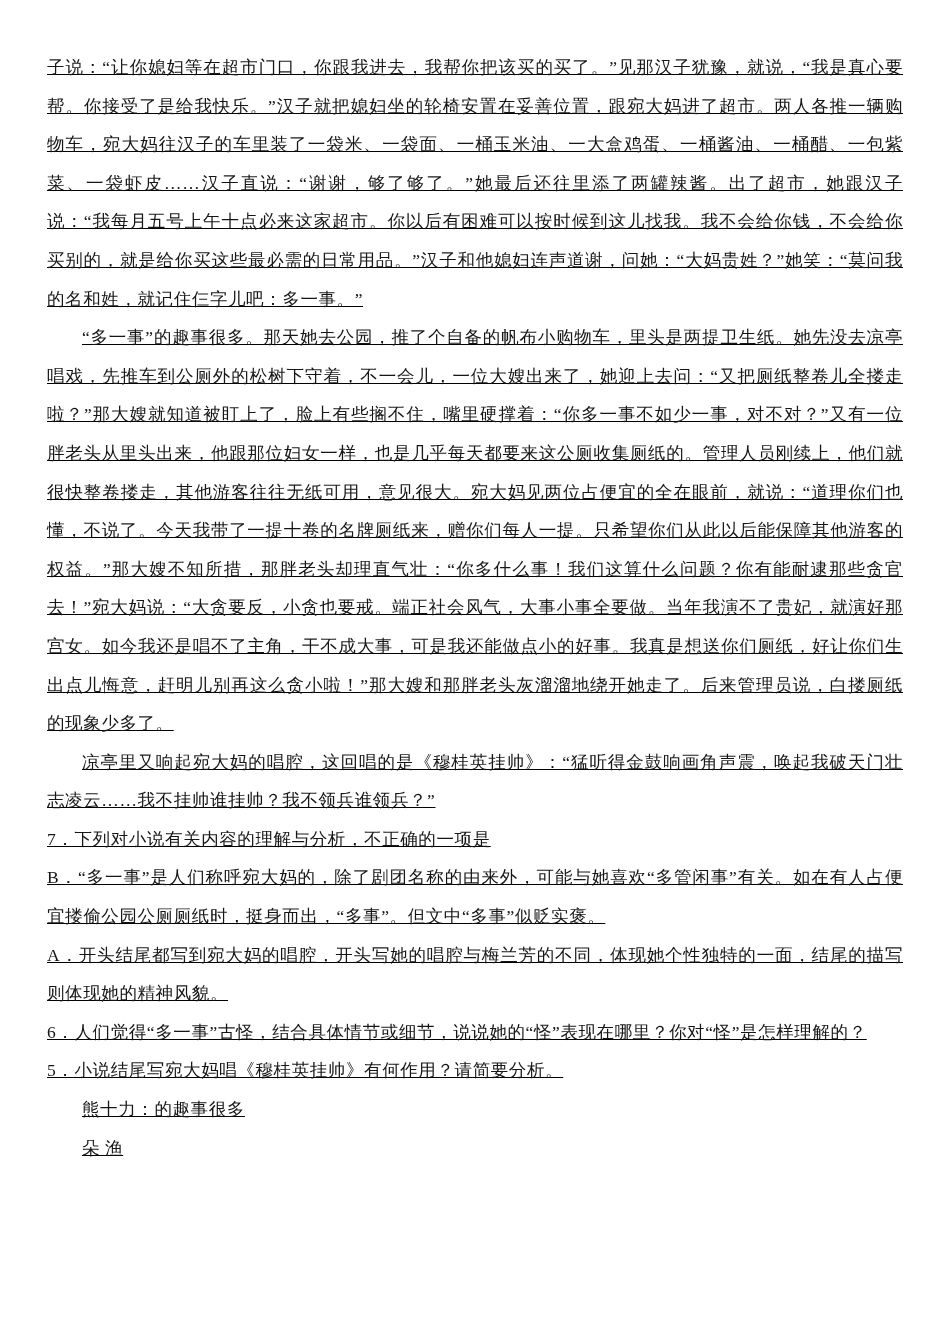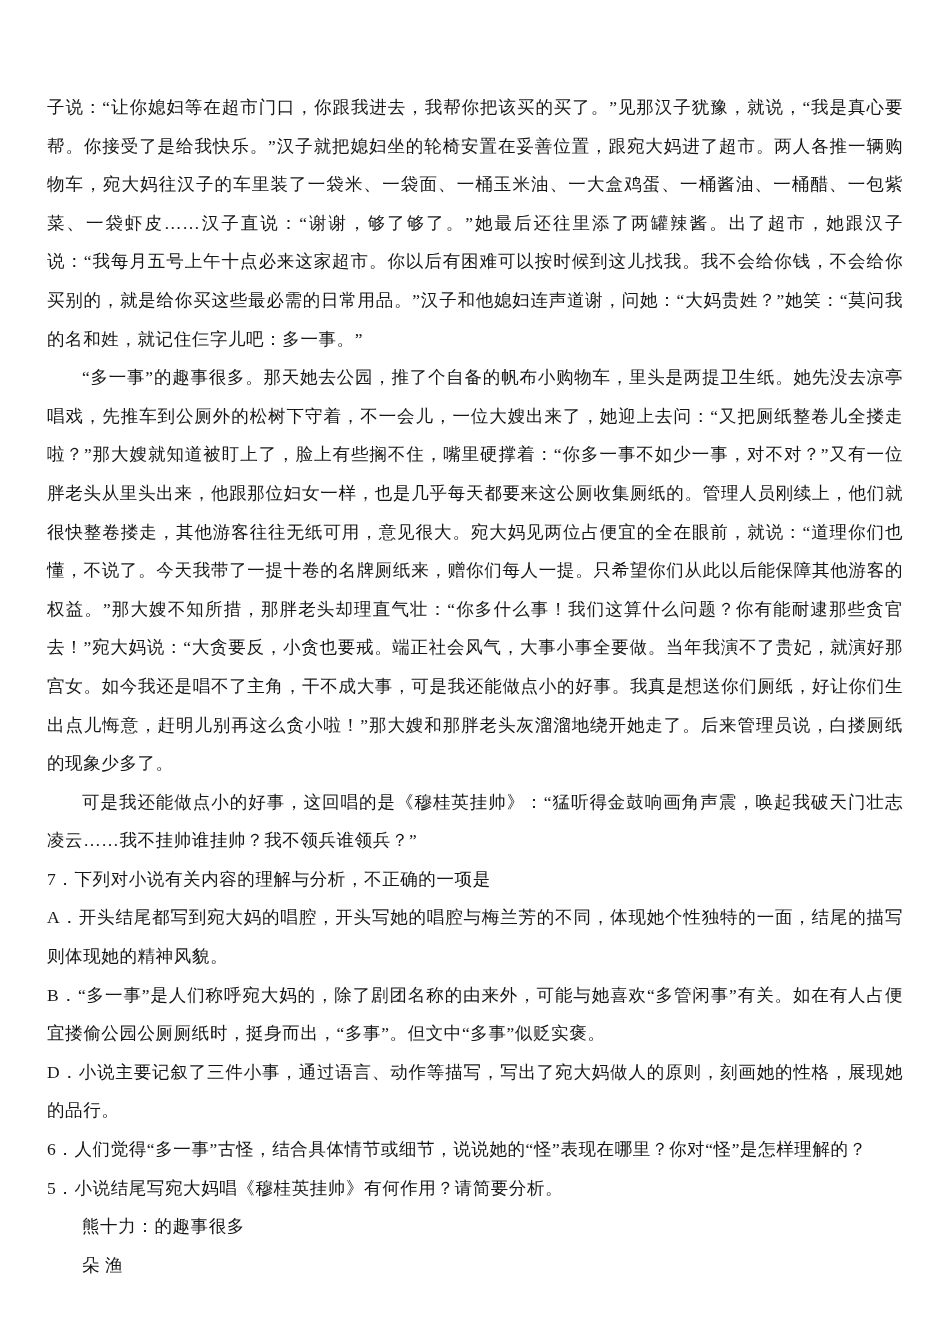--- a/index.html
+++ b/index.html
@@ -6,22 +6,23 @@
   html, body {
     width: 950px;
     background: #ffffff;
     font-family: "Liberation Serif", "DejaVu Serif", serif;
   }
   .page {
     position: relative;
     width: 950px;
     height: 1344px;
     background: #ffffff;
-    padding: 88px 47px 40px 47px;
+    padding: 48px 47px 40px 47px;
     overflow: hidden;
+    text-decoration: underline;
   }
   .doc-body p {
     font-size: 17.5px;
     line-height: 38.6px;
     color: #161616;
     text-align: justify;
     letter-spacing: 0.6px;
     word-break: break-all;
   }
   .doc-body p.indent {
@@ -37,23 +38,22 @@
   }
 </style>
 </head>
 <body>
 
 <div class="page">
   <div class="doc-body">
 
   <p class="kai">子说：“让你媳妇等在超市门口，你跟我进去，我帮你把该买的买了。”见那汉子犹豫，就说，“我是真心要帮。你接受了是给我快乐。”汉子就把媳妇坐的轮椅安置在妥善位置，跟宛大妈进了超市。两人各推一辆购物车，宛大妈往汉子的车里装了一袋米、一袋面、一桶玉米油、一大盒鸡蛋、一桶酱油、一桶醋、一包紫菜、一袋虾皮……汉子直说：“谢谢，够了够了。”她最后还往里添了两罐辣酱。出了超市，她跟汉子说：“我每月五号上午十点必来这家超市。你以后有困难可以按时候到这儿找我。我不会给你钱，不会给你买别的，就是给你买这些最必需的日常用品。”汉子和他媳妇连声道谢，问她：“大妈贵姓？”她笑：“莫问我的名和姓，就记住仨字儿吧：多一事。”</p>
       <p class="indent kai">“多一事”的趣事很多。那天她去公园，推了个自备的帆布小购物车，里头是两提卫生纸。她先没去凉亭唱戏，先推车到公厕外的松树下守着，不一会儿，一位大嫂出来了，她迎上去问：“又把厕纸整卷儿全搂走啦？”那大嫂就知道被盯上了，脸上有些搁不住，嘴里硬撑着：“你多一事不如少一事，对不对？”又有一位胖老头从里头出来，他跟那位妇女一样，也是几乎每天都要来这公厕收集厕纸的。管理人员刚续上，他们就很快整卷搂走，其他游客往往无纸可用，意见很大。宛大妈见两位占便宜的全在眼前，就说：“道理你们也懂，不说了。今天我带了一提十卷的名牌厕纸来，赠你们每人一提。只希望你们从此以后能保障其他游客的权益。”那大嫂不知所措，那胖老头却理直气壮：“你多什么事！我们这算什么问题？你有能耐逮那些贪官去！”宛大妈说：“大贪要反，小贪也要戒。端正社会风气，大事小事全要做。当年我演不了贵妃，就演好那宫女。如今我还是唱不了主角，干不成大事，可是我还能做点小的好事。我真是想送你们厕纸，好让你们生出点儿悔意，赶明儿别再这么贪小啦！”那大嫂和那胖老头灰溜溜地绕开她走了。后来管理员说，白搂厕纸的现象少多了。</p>
-      <p class="indent kai">可是我还能做点小的好事，这回唱的是《穆桂英挂帅》：“猛听得金鼓响画角声震，唤起我破天门壮志凌云……我不挂帅谁挂帅？我不领兵谁领兵？”</p>
+      <p class="indent kai">凉亭里又响起宛大妈的唱腔，这回唱的是《穆桂英挂帅》：“猛听得金鼓响画角声震，唤起我破天门壮志凌云……我不挂帅谁挂帅？我不领兵谁领兵？”</p>
       <p class="song">7．下列对小说有关内容的理解与分析，不正确的一项是</p>
+      <p class="song">B．“多一事”是人们称呼宛大妈的，除了剧团名称的由来外，可能与她喜欢“多管闲事”有关。如在有人占便宜搂偷公园公厕厕纸时，挺身而出，“多事”。但文中“多事”似贬实褒。</p>
       <p class="song">A．开头结尾都写到宛大妈的唱腔，开头写她的唱腔与梅兰芳的不同，体现她个性独特的一面，结尾的描写则体现她的精神风貌。</p>
-      <p class="song">B．“多一事”是人们称呼宛大妈的，除了剧团名称的由来外，可能与她喜欢“多管闲事”有关。如在有人占便宜搂偷公园公厕厕纸时，挺身而出，“多事”。但文中“多事”似贬实褒。</p>
-      <p class="song">D．小说主要记叙了三件小事，通过语言、动作等描写，写出了宛大妈做人的原则，刻画她的性格，展现她的品行。</p>
       <p class="song">6．人们觉得“多一事”古怪，结合具体情节或细节，说说她的“怪”表现在哪里？你对“怪”是怎样理解的？</p>
       <p class="song">5．小说结尾写宛大妈唱《穆桂英挂帅》有何作用？请简要分析。</p>
       <p class="indent kai">熊十力：的趣事很多</p>
       <p class="indent kai">朵 渔</p>
     </div>
 </div>
 
 </body></html>

